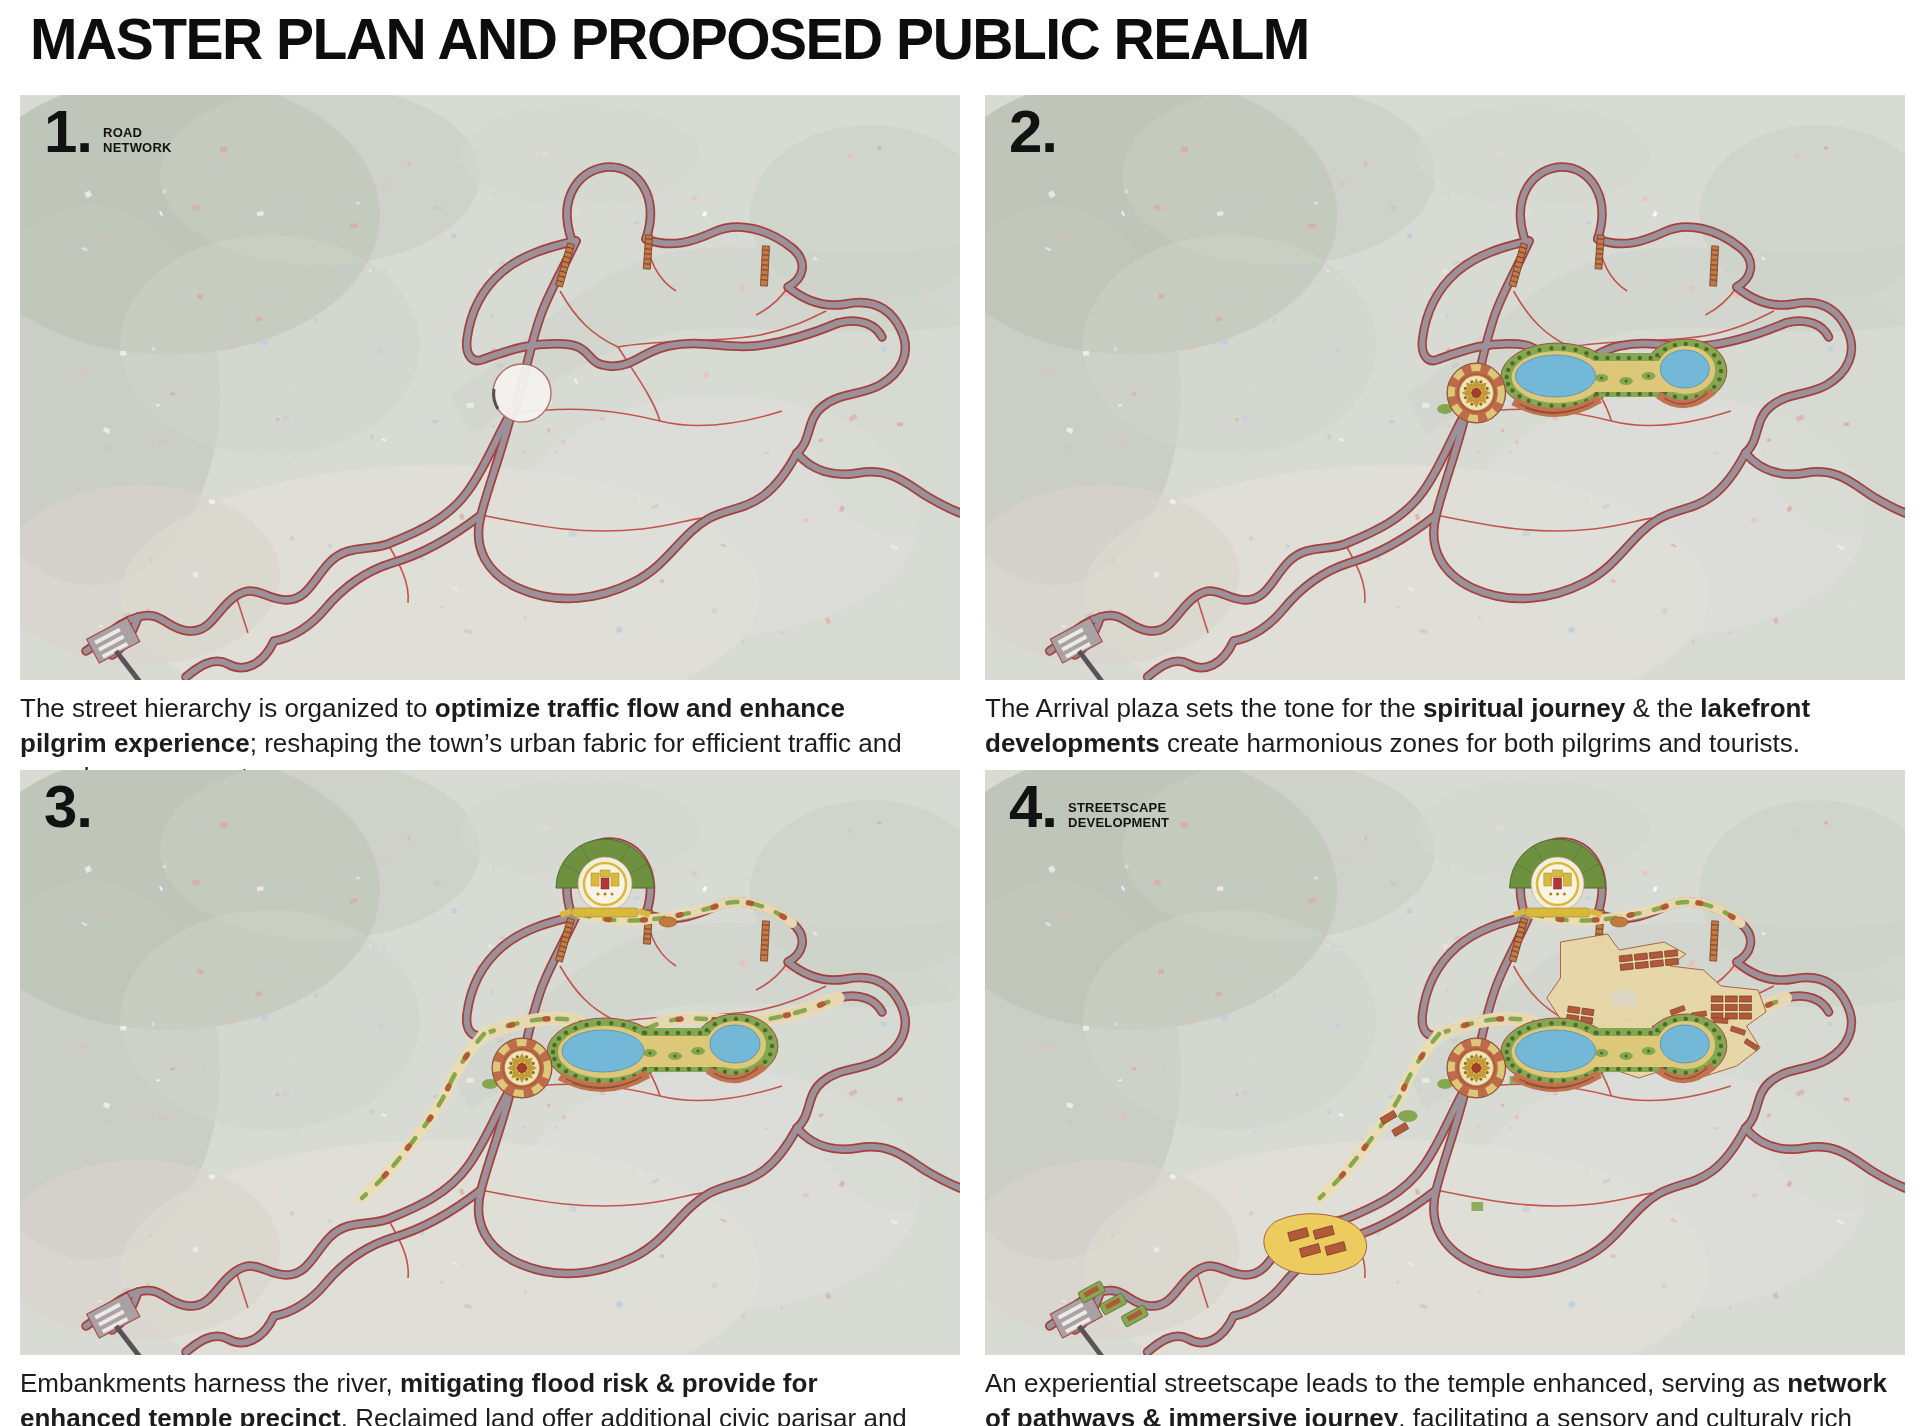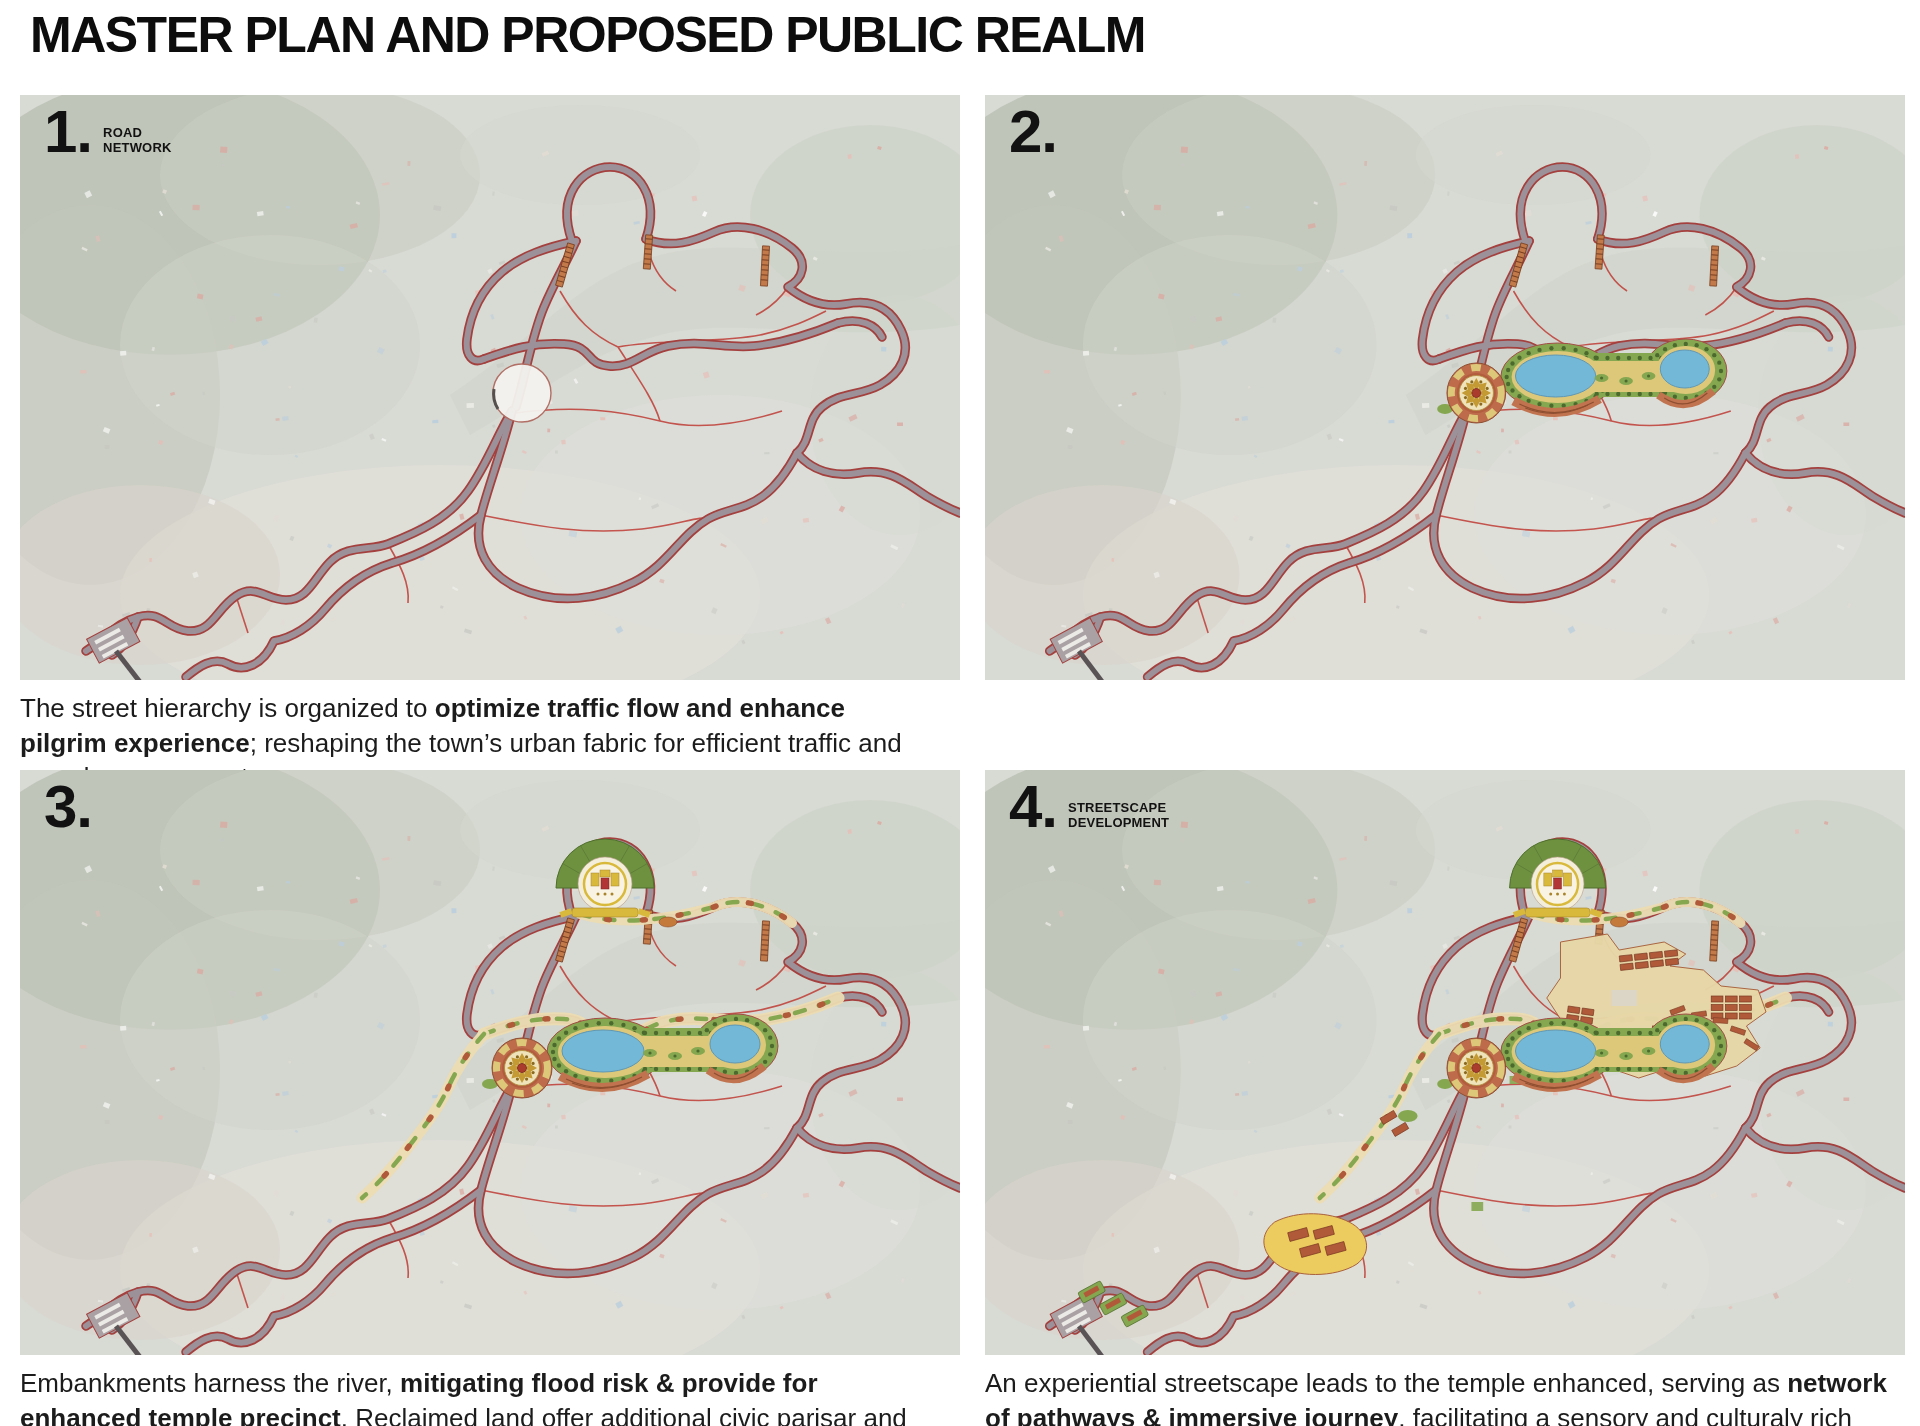--- a/index.html
+++ b/index.html
@@ -1,18 +1,18 @@
 <!DOCTYPE html>
 <html><head>
 <meta charset="utf-8">
 <style>
   html,body{margin:0;padding:0;background:#ffffff;}
   .page{position:relative;width:1920px;height:1426px;background:#ffffff;overflow:hidden;
         font-family:"Liberation Sans",sans-serif;}
-  .page-title{position:absolute;left:30px;top:6px;margin:0;font-size:50px;font-weight:700;
+  .page-title{position:absolute;left:30px;top:6px;margin:0;font-size:57px;font-weight:700;
         letter-spacing:-1.5px;color:#0d0d0d;}
   .grid{position:absolute;left:20px;top:95px;display:grid;
         grid-template-columns:940px 920px;column-gap:25px;}
   .panel{position:relative;}
   .map{position:relative;width:100%;height:585px;background:#d8dad4;}
   .map svg{width:100%;height:585px;display:block;}
   .head{position:absolute;top:14px;left:24px;display:flex;align-items:flex-end;gap:11px;color:#121212;}
   .head .num{font-size:60px;font-weight:700;line-height:.78;letter-spacing:-1px;}
   .head .lbl{font-size:13px;font-weight:700;line-height:1.16;letter-spacing:.2px;padding-bottom:1px;}
   .caption{font-size:26px;line-height:1.33;color:#1c1c1c;padding-top:11px;max-width:905px;
@@ -550,20 +550,21 @@
               <circle cx="4.59220118838108" cy="-11.08655439013544" r="1.6" fill="#8a6a20"></circle>
               <path d="M 0,-15 L 4,-8 L 0,-3 L -4,-8 Z" fill="#c39a33" transform="rotate(315)"></path>
               <circle cx="11.086554390135442" cy="-4.5922011883810745" r="1.6" fill="#8a6a20"></circle>
               <circle r="4.5" fill="#aa3c2e" stroke="#7a2a20" stroke-width="0.8"></circle>
             </g>
           </svg>
         <div class="head">
           <span class="num">2.</span>
         </div>
       </div>
+      <div class="caption"><span>The Arrival plaza sets the tone for the </span><b>spiritual journey</b><span> &amp; the </span><b>lakefront developments</b><span> create harmonious zones for both pilgrims and tourists.</span></div>
     </div>
 
     <div class="panel">
       <div class="map">
         <svg viewBox="0 0 940 585" preserveAspectRatio="none">
             <g>
               <rect x="0" y="0" width="940" height="585" fill="#d8dad4"></rect>
               <ellipse cx="150" cy="120" rx="210" ry="140" fill="#b7bdb0" opacity="0.75"></ellipse>
               <ellipse cx="70" cy="300" rx="130" ry="190" fill="#c3c7bb" opacity="0.6"></ellipse>
               <ellipse cx="300" cy="80" rx="160" ry="90" fill="#c9cdc2" opacity="0.6"></ellipse>

